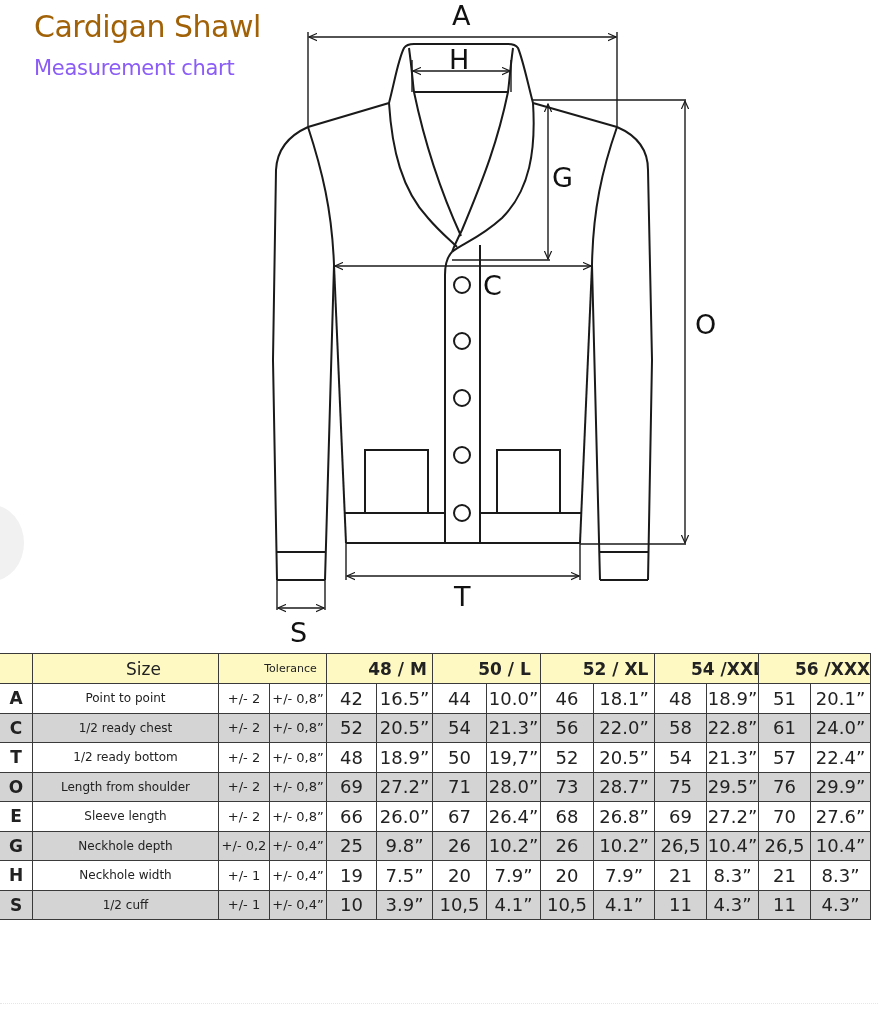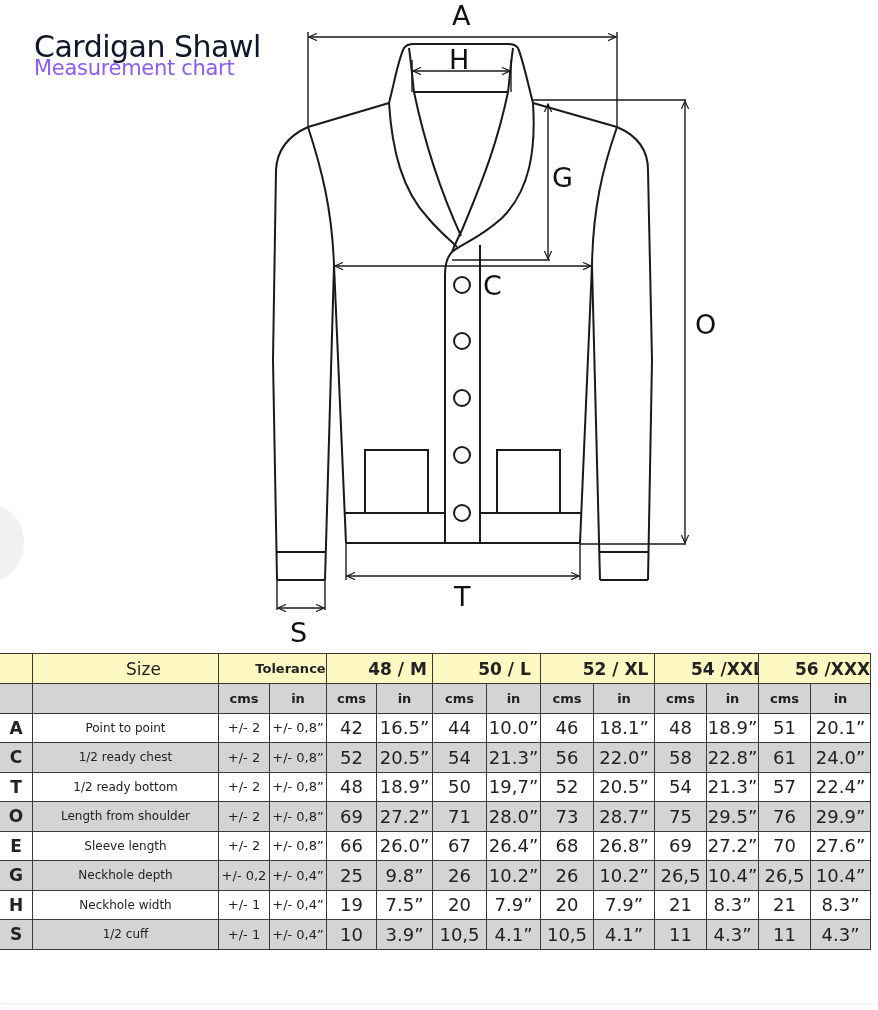--- a/index.html
+++ b/index.html
@@ -1,29 +1,29 @@
 <!DOCTYPE html>
 <html><head>
 <meta charset="utf-8">
 <style>
   html, body { margin: 0; padding: 0; background: #ffffff; }
   body { width: 878px; height: 1010px; position: relative; overflow: hidden; font-family: "DejaVu Sans", sans-serif; color: #1a1a1a; }
-  .title { position: absolute; left: 34px; top: 28px; font-size: 30px; line-height: 38px; color: #0f172a; letter-spacing: -0.5px; }
+  .title { position: absolute; left: 34px; top: 8px; font-size: 30px; line-height: 38px; color: #a16207; letter-spacing: -0.5px; }
   .subtitle { position: absolute; left: 34px; top: 54px; font-size: 21px; line-height: 28px; color: #8b5cf6; letter-spacing: -0.3px; }
   .side-blob { position: absolute; left: -40px; top: 505px; width: 64px; height: 76px; border-radius: 50%; background: #f1f1f1; }
   svg.diagram { position: absolute; left: 0; top: 0; }
   svg.diagram .ln { fill: none; stroke: #1a1a1a; stroke-width: 2; }
   svg.diagram .thin { fill: none; stroke: #1a1a1a; stroke-width: 1.4; }
   svg.diagram text { font-family: "DejaVu Sans", sans-serif; font-size: 27px; fill: #111; }
 
   table.sizes { position: absolute; left: -1px; top: 653px; border-collapse: collapse; table-layout: fixed; width: 871px; }
   table.sizes td { border: 1.5px solid #3a3a3a; text-align: center; padding: 0; height: 28.5px; font-size: 18px; color: #222; white-space: nowrap; overflow: hidden; }
   table.sizes tr.hdr td { height: 29px; background: #fef9c3; font-size: 17px; padding-left: 36px; }
   table.sizes tr.hdr td.sz { font-weight: bold; font-size: 17px; }
-  table.sizes tr.hdr td.tol { font-weight: bold; font-size: 13px; margin-left: 6px; }
+  table.sizes tr.hdr td.tol { font-weight: normal; font-size: 11px; margin-left: 6px; }
   table.sizes tr.sub td { background: #d4d4d4; font-weight: bold; font-size: 13px; }
   table.sizes tr.grey td { background: #d4d4d4; }
   table.sizes td.code { font-weight: bold; font-size: 17px; }
   table.sizes td.tolv { font-size: 13px; }
   table.sizes td.label { font-size: 12px; }
   .bottom-rule { position: absolute; left: 0; top: 1003px; width: 878px; border-top: 1px dotted #e6e6e6; }
 </style>
 </head>
 <body>
 
@@ -155,36 +155,20 @@
       <tr class="hdr">
     <td></td>
     <td>Size</td>
     <td colspan="2" class="tol">Tolerance</td>
     <td colspan="2" class="sz">48 / M</td>
     <td colspan="2" class="sz">50 / L</td>
     <td colspan="2" class="sz">52 / XL</td>
     <td colspan="2" class="sz">54 /XXL</td>
     <td colspan="2" class="sz">56 /XXXL</td>
   </tr>
-  <tr class="sub">
-    <td></td>
-    <td></td>
-    <td>cms</td>
-    <td>in</td>
-    <td>cms</td>
-    <td>in</td>
-    <td>cms</td>
-    <td>in</td>
-    <td>cms</td>
-    <td>in</td>
-    <td>cms</td>
-    <td>in</td>
-    <td>cms</td>
-    <td>in</td>
-  </tr>
   </tbody>
     <tbody id="data-rows">
       <tr>
         <td class="code">A</td>
         <td class="label">Point to point</td>
         <td class="tolv">+/- 2</td>
         <td class="tolv">+/- 0,8”</td>
         <td>42</td>
         <td>16.5”</td>
         <td>44</td>

